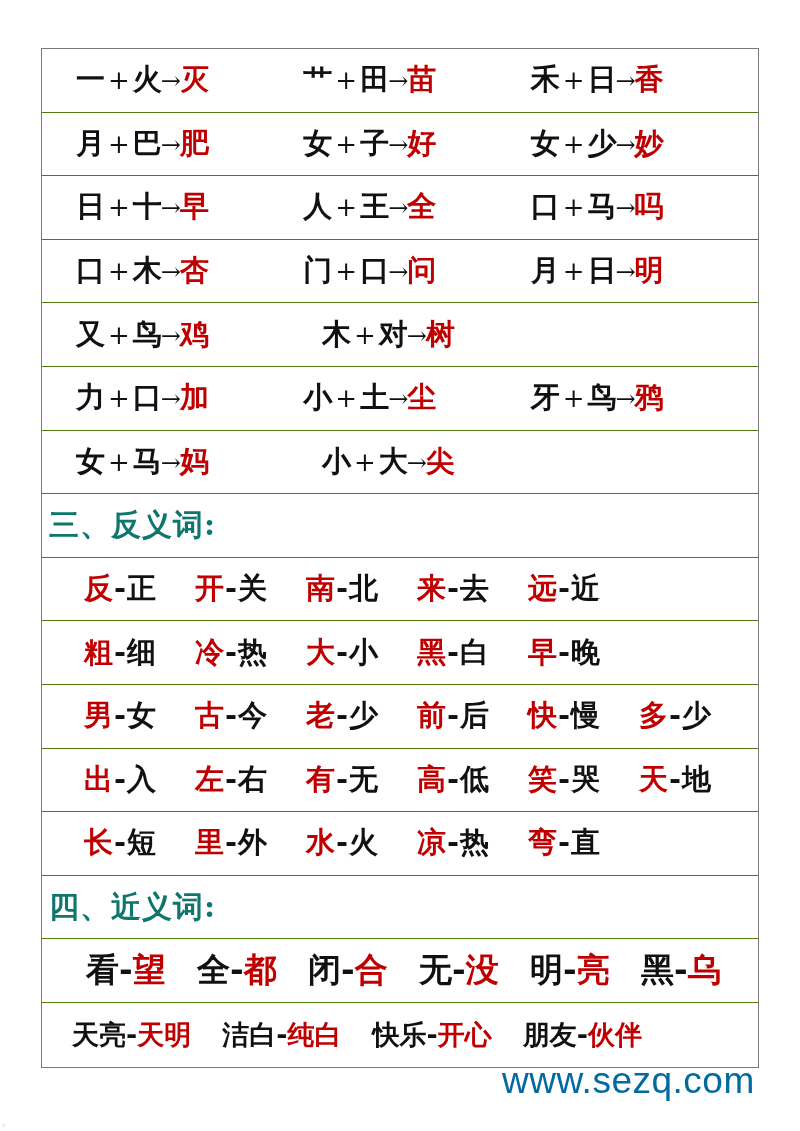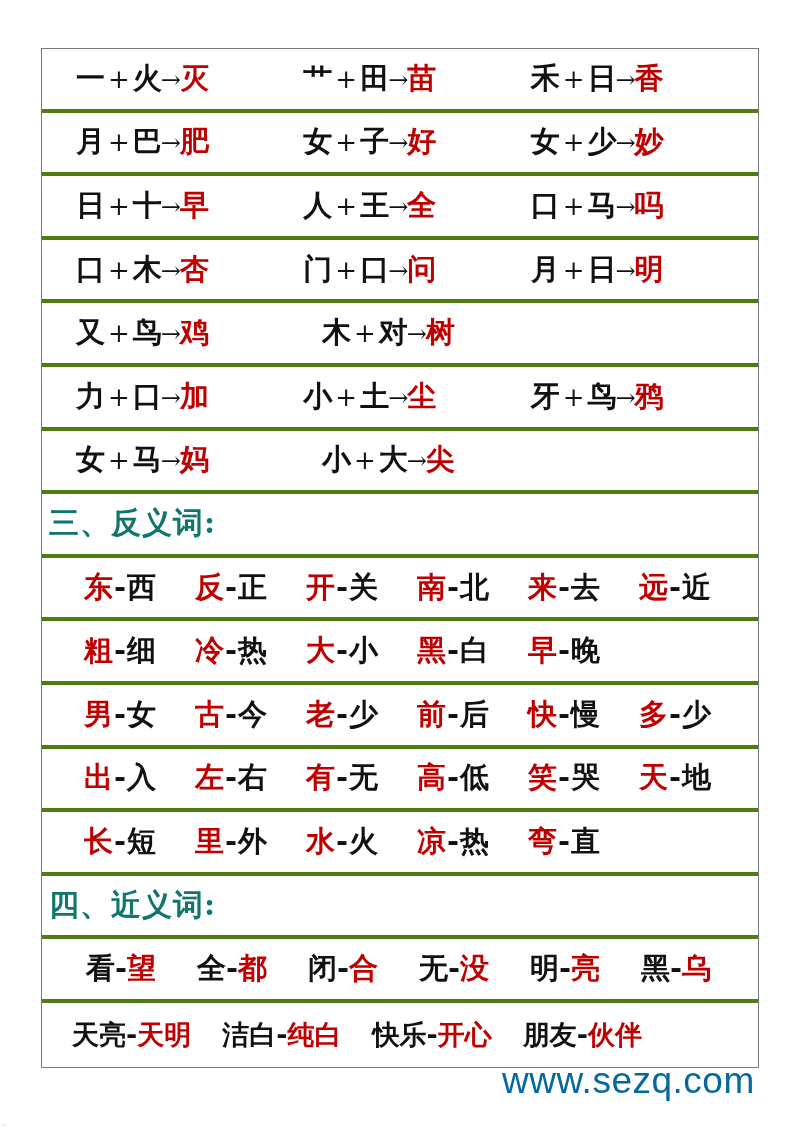--- a/index.html
+++ b/index.html
@@ -1,34 +1,34 @@
 <!DOCTYPE html>
 <html><head>
 <meta charset="utf-8">
 <style>
   html, body { margin:0; padding:0; background:#ffffff; }
   body { width:800px; height:1131px; position:relative; overflow:hidden;
          font-family: "DejaVu Serif", "Liberation Serif", serif; }
   .sheet { position:absolute; left:41px; top:48px; width:718px;
            border:1px solid #7a7a7a; box-sizing:border-box; }
-  .row { height:63.6px; border-bottom:4px solid #4d7c0f; box-sizing:border-box;
+  .row { height:63.6px; border-bottom:1px solid #4d7c0f; box-sizing:border-box;
          display:flex; align-items:center; }
   .row:last-child { border-bottom:none; }
   .combo-row { padding-left:34px; }
   .combo { width:246px; font-size:29px; font-weight:bold; color:#111; white-space:nowrap; letter-spacing:-1px; }
   .combo .op { font-weight:normal; font-size:26px; margin:0 4px; }
   .combo .arrow { font-weight:normal; font-size:24px; }
   .red { color:#c00000; }
   .heading-row { padding-left:7px; }
   .heading { font-size:30px; font-weight:bold; color:#0f766e; letter-spacing:1px; }
   .pair-row { padding-left:42px; }
   .pair { width:111px; font-size:29px; font-weight:bold; color:#111; white-space:nowrap; }
   .pair .dash { margin:0 1px; }
   .syn-row { padding-left:44px; }
-  .syn { width:111px; font-size:29px; font-weight:bold; color:#111; white-space:nowrap; }
+  .syn { width:111px; font-size:33px; font-weight:bold; color:#111; white-space:nowrap; }
   .syn2-row { padding-left:30px; }
   .syn2 { font-size:27px; font-weight:bold; color:#111; white-space:nowrap; margin-right:31px; }
   .watermark { position:absolute; left:502px; top:1060px; font-family:"Liberation Sans", sans-serif;
                font-size:37px; color:#0369a1; letter-spacing:0.5px; }
   .corner-mark { position:absolute; left:2px; top:1122px; font-size:6px; color:#cfcfcf;
                  font-family:"Liberation Sans", sans-serif; }
 </style>
 </head>
 <body>
 
@@ -72,21 +72,20 @@
   <div class="row combo-row">
     <span class="combo"><span>女</span><span class="op">+</span><span>马</span><span class="arrow">→</span><span class="red">妈</span></span>
     <span class="combo"><span>小</span><span class="op">+</span><span>大</span><span class="arrow">→</span><span class="red">尖</span></span>
   </div>
 
   <div class="row heading-row">
     <span class="heading">三、反义词:</span>
   </div>
 
   <div class="row pair-row">
-    <span class="pair"><span class="red">东</span><span class="dash">-</span><span>西</span></span>
     <span class="pair"><span class="red">反</span><span class="dash">-</span><span>正</span></span>
     <span class="pair"><span class="red">开</span><span class="dash">-</span><span>关</span></span>
     <span class="pair"><span class="red">南</span><span class="dash">-</span><span>北</span></span>
     <span class="pair"><span class="red">来</span><span class="dash">-</span><span>去</span></span>
     <span class="pair"><span class="red">远</span><span class="dash">-</span><span>近</span></span>
   </div>
 
   <div class="row pair-row">
     <span class="pair"><span class="red">粗</span><span class="dash">-</span><span>细</span></span>
     <span class="pair"><span class="red">冷</span><span class="dash">-</span><span>热</span></span>

